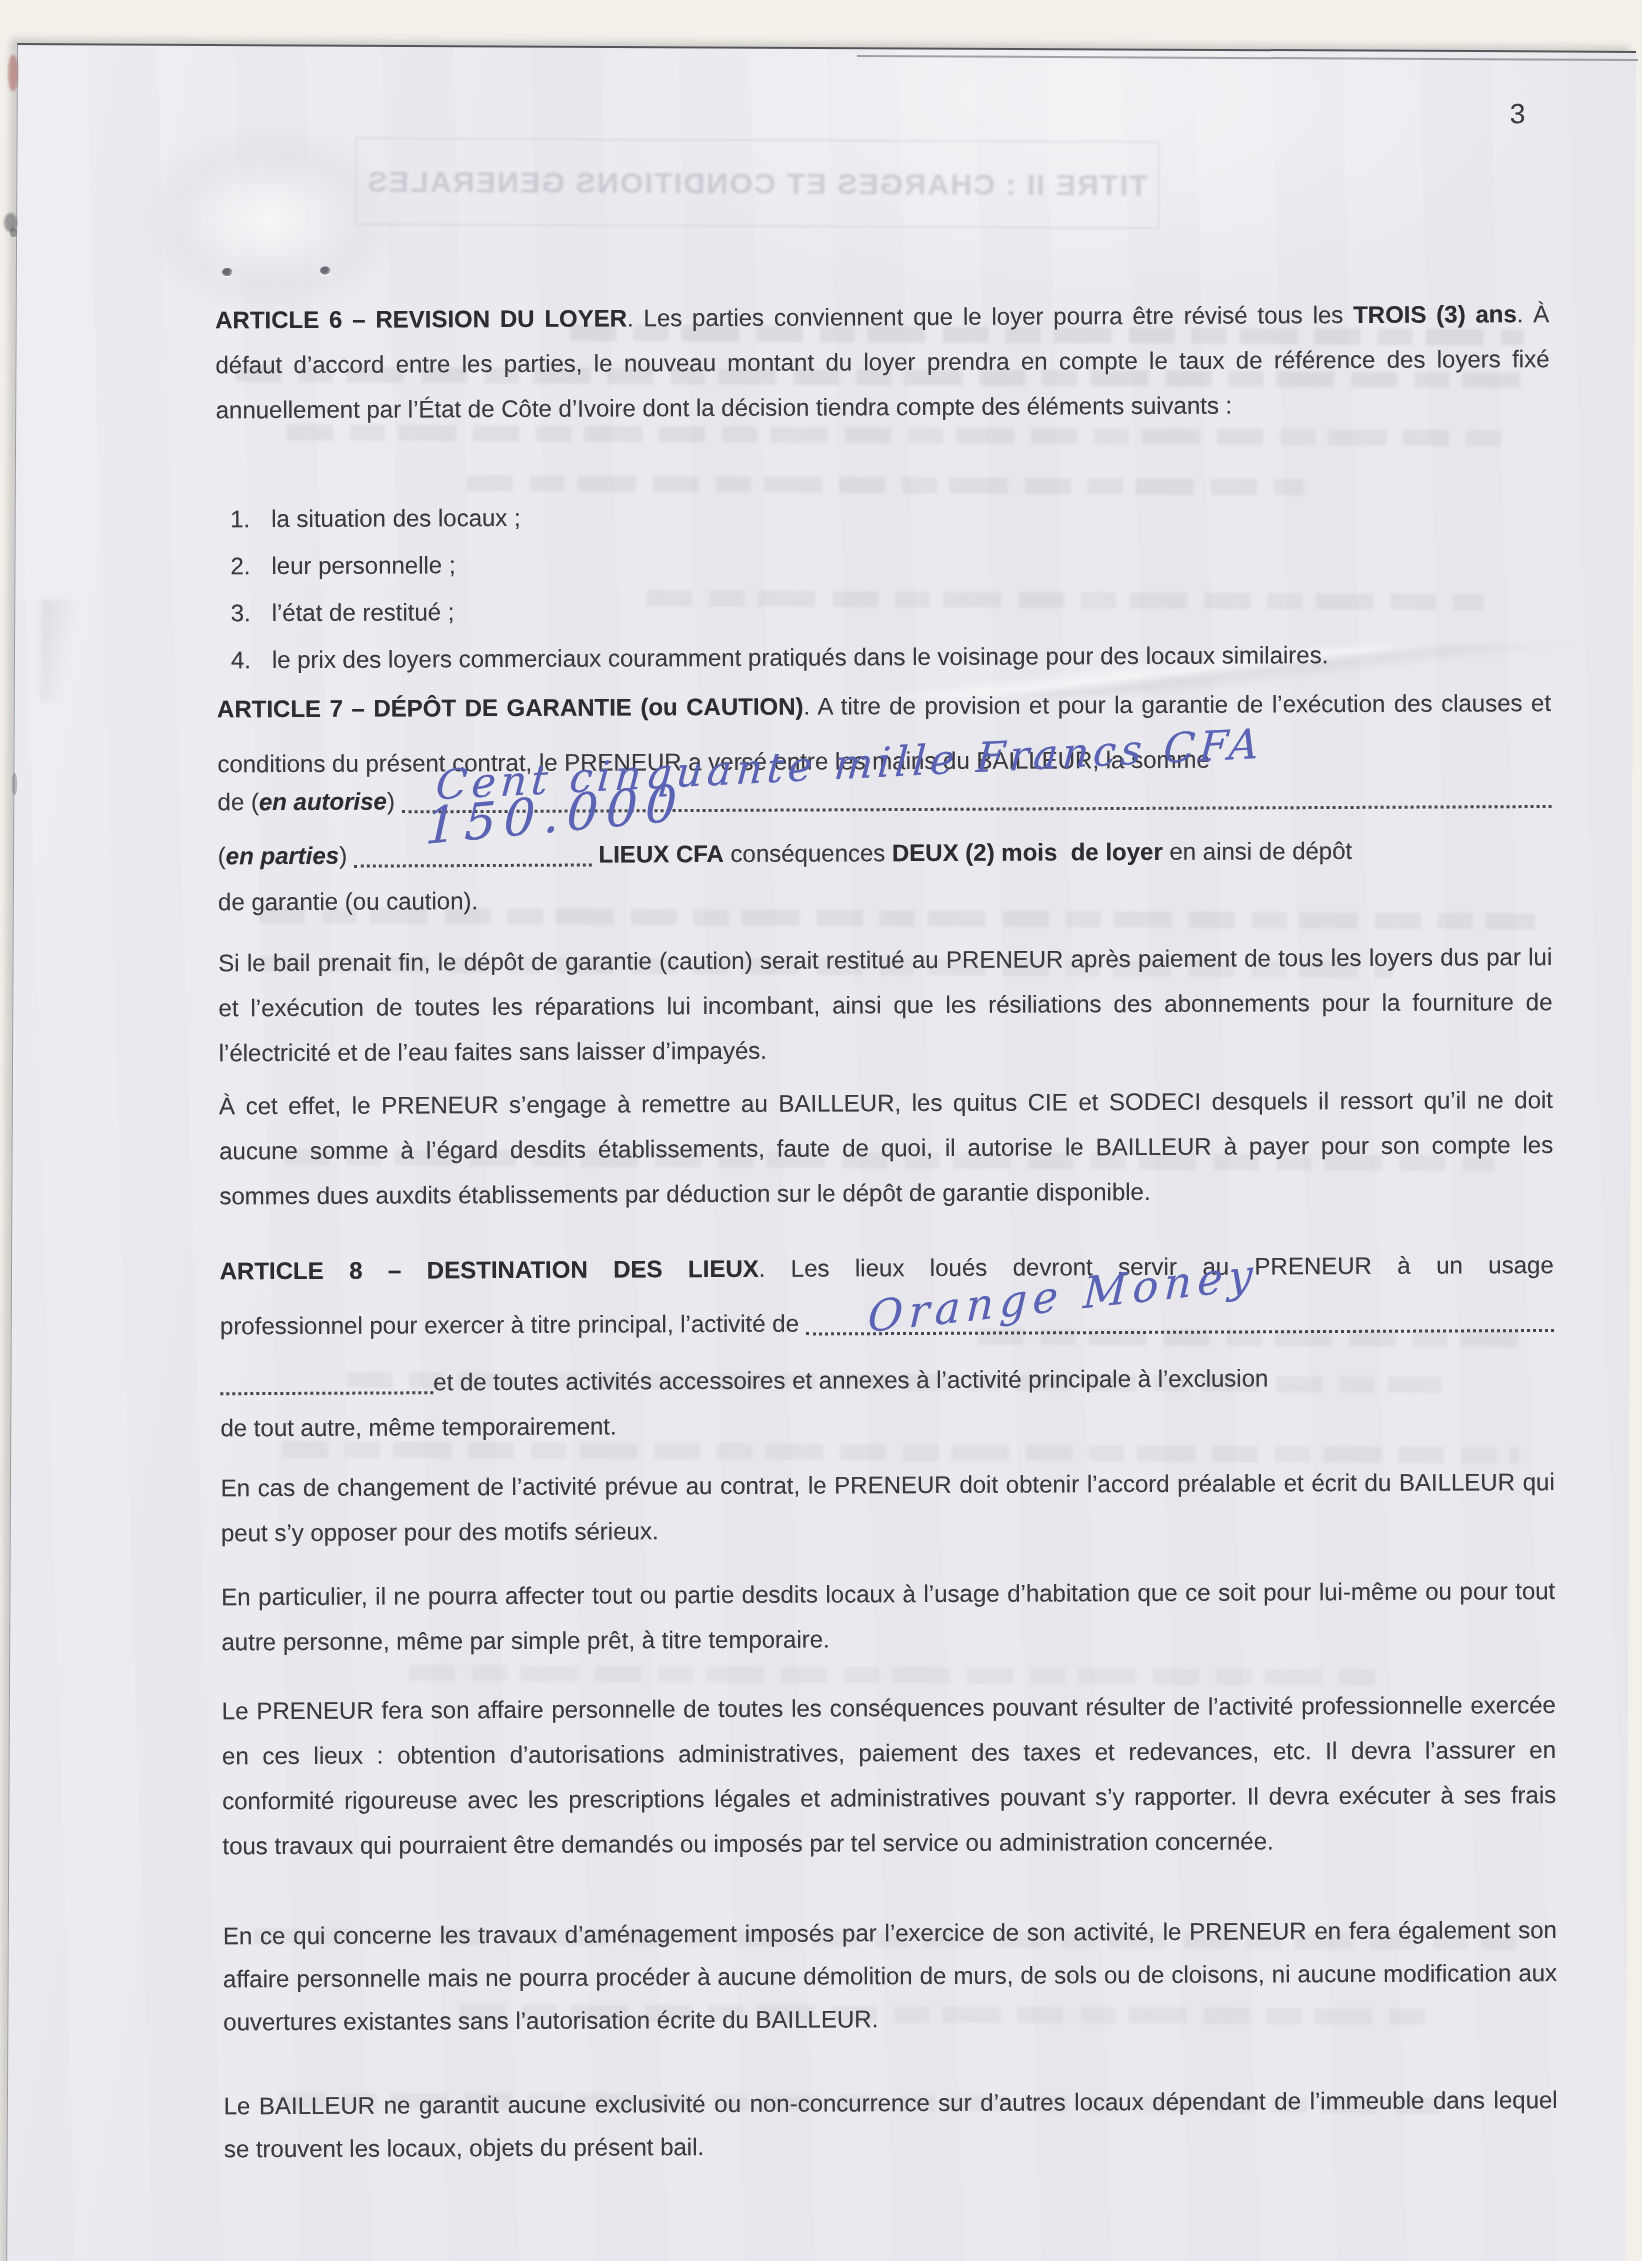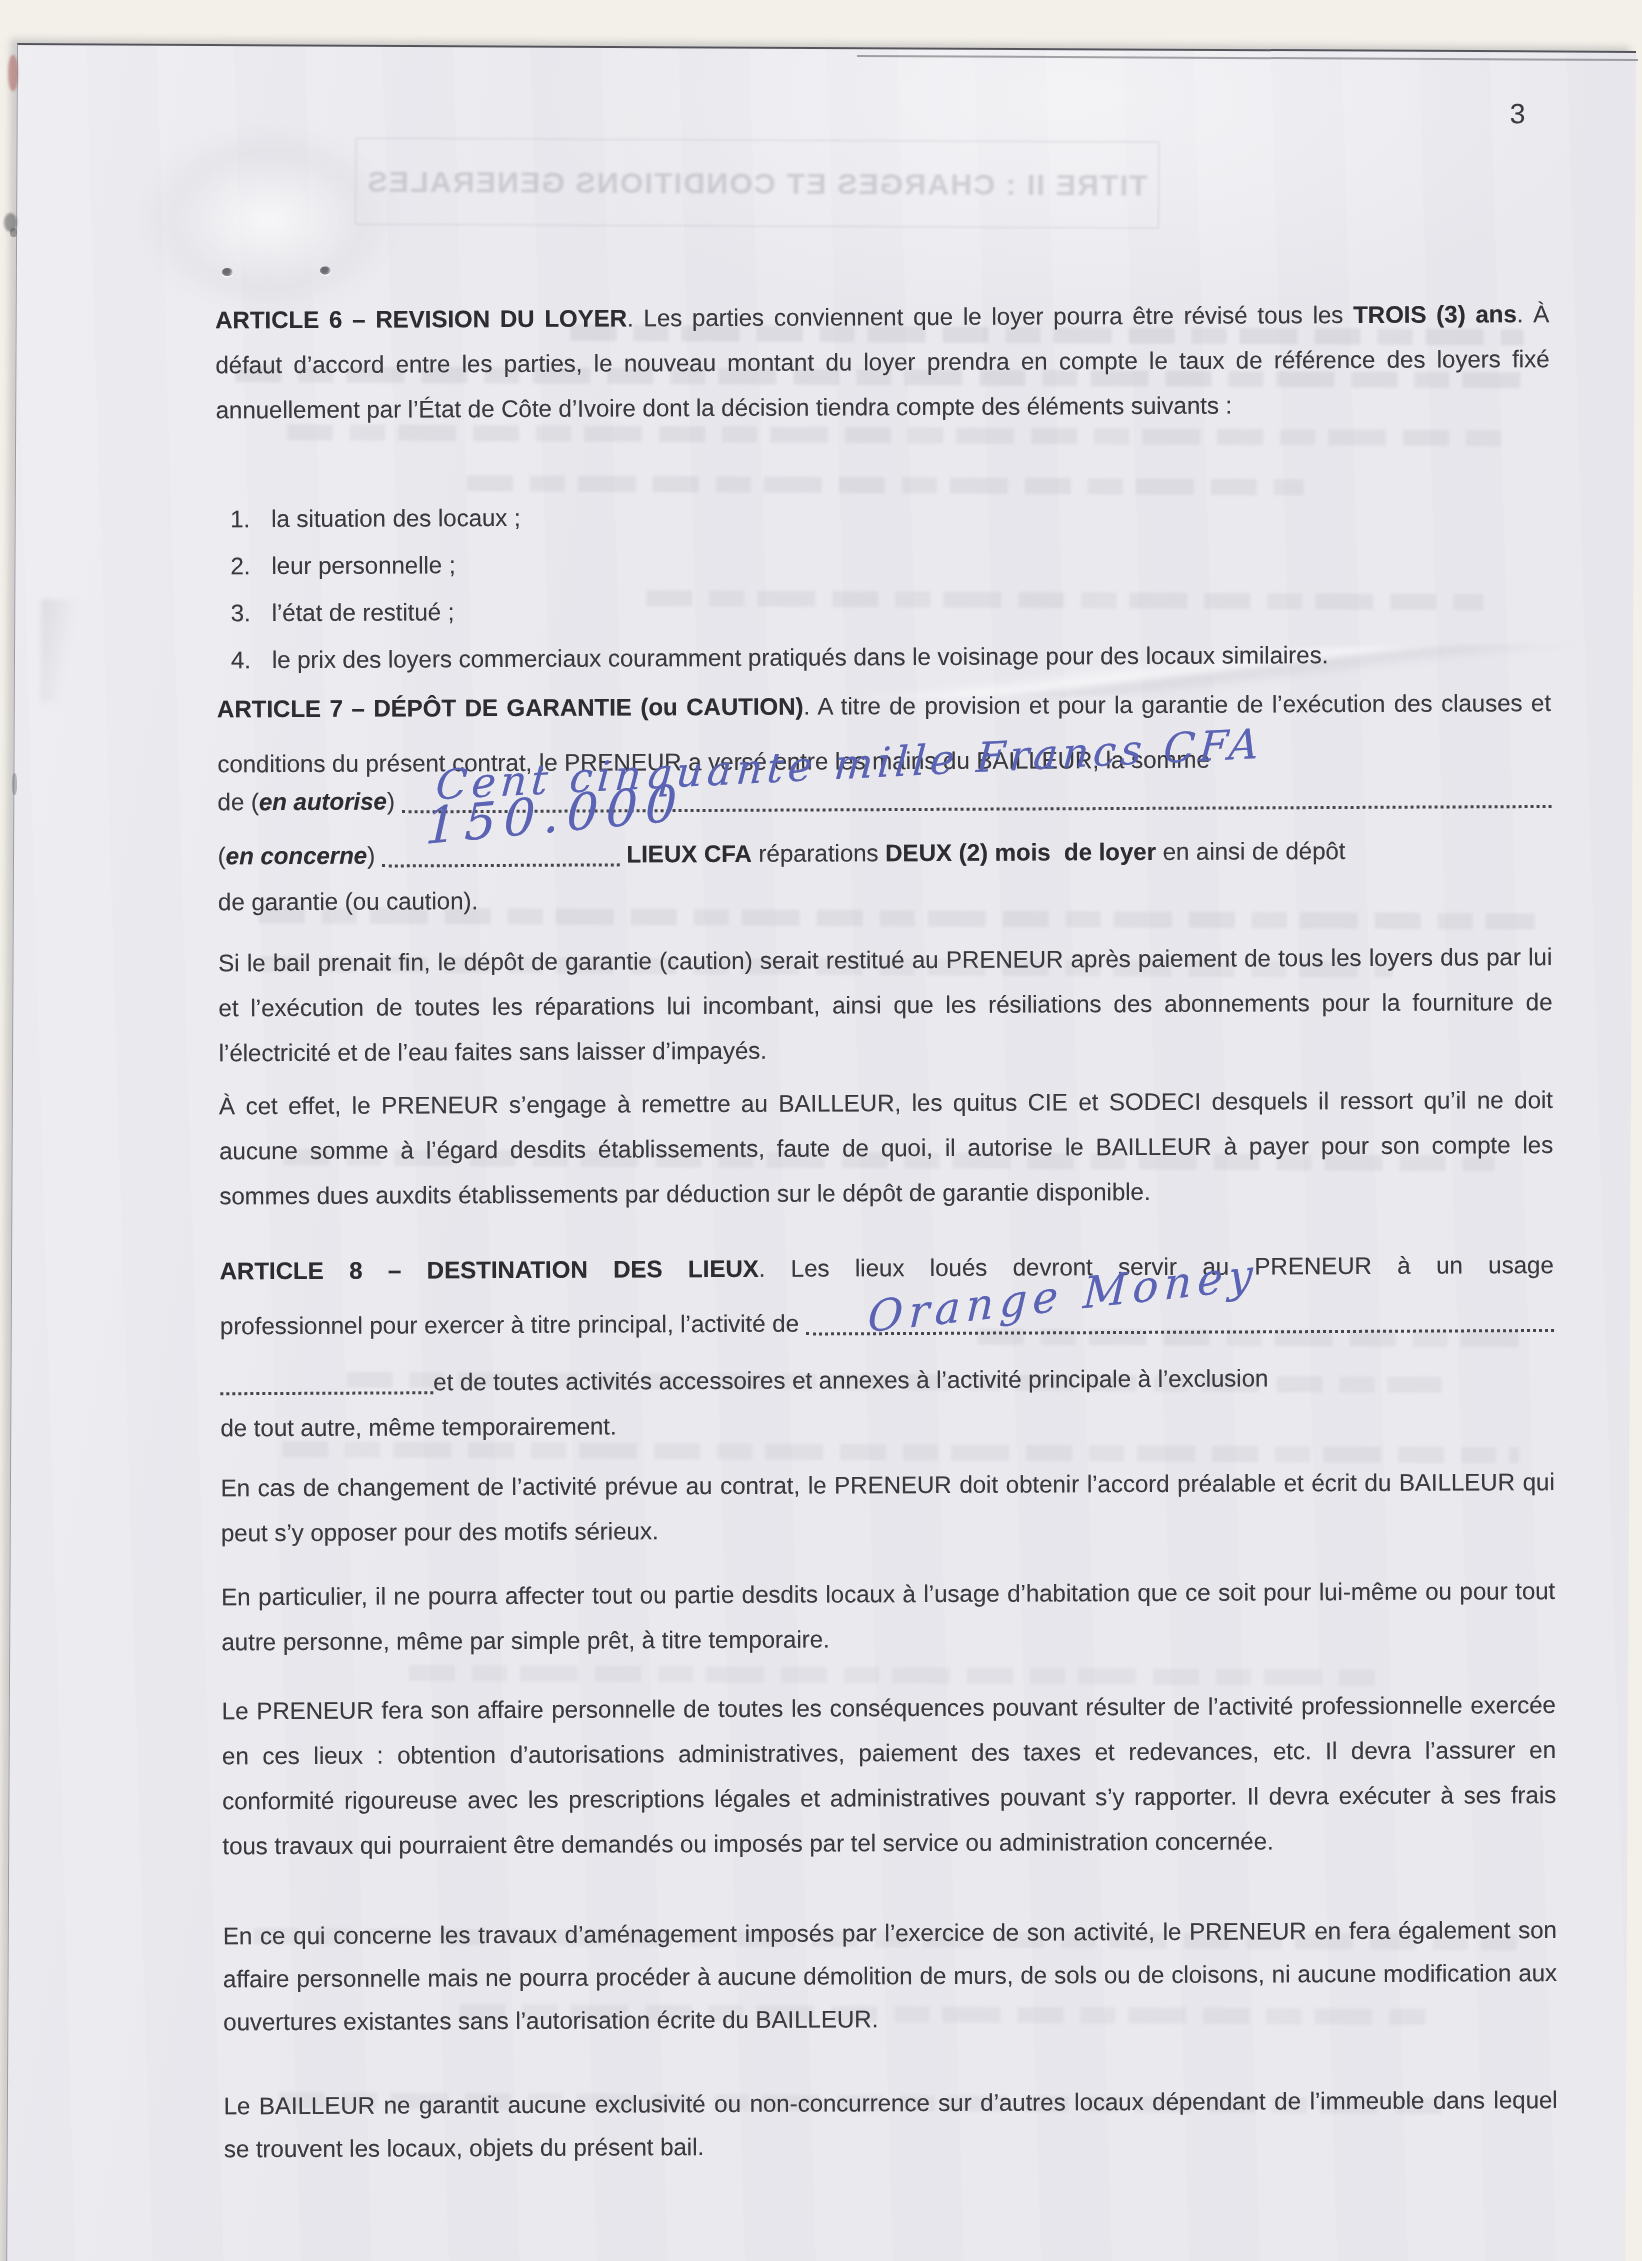--- a/index.html
+++ b/index.html
@@ -142,26 +142,26 @@
         </div>
       <div class="block" style="top:629px;line-height:55px"><span class="b">ARTICLE 7 – DÉPÔT DE GARANTIE (ou CAUTION)</span><span>. A titre de provision et pour la garantie de l’exécution des clauses et conditions du présent contrat, le PRENEUR a versé entre les mains du BAILLEUR, la somme</span></div>
       <div class="block fieldline" style="top:727px">
           <span>de (</span>
           <span class="bi">en autorise</span>
           <span>) </span>
           <span class="dotfill grow"></span>
         </div>
       <div class="block fieldline" style="top:781px">
           <span>(</span>
-          <span class="bi">en concerne</span>
+          <span class="bi">en parties</span>
           <span>) </span>
           <span class="dotfill" style="width: 238px;"></span>
           <span> </span>
           <span class="b">LIEUX CFA</span>
-          <span> réparations </span>
+          <span> conséquences </span>
           <span class="b">DEUX (2) mois  de loyer</span>
           <span> en ainsi de dépôt</span>
         </div>
       <div class="block" style="top:827px"><span>de garantie (ou caution).</span></div>
       <div class="block" style="top:888px"><span>Si le bail prenait fin, le dépôt de garantie (caution) serait restitué au PRENEUR après paiement de tous les loyers dus par lui et l’exécution de toutes les réparations lui incombant, ainsi que les résiliations des abonnements pour la fourniture de l’électricité et de l’eau faites sans laisser d’impayés.</span></div>
       <div class="block" style="top:1031px"><span>À cet effet, le PRENEUR s’engage à remettre au BAILLEUR, les quitus CIE et SODECI desquels il ressort qu’il ne doit aucune somme à l’égard desdits établissements, faute de quoi, il autorise le BAILLEUR à payer pour son compte les sommes dues auxdits établissements par déduction sur le dépôt de garantie disponible.</span></div>
       <div class="block jlast" style="top:1196px"><span class="b">ARTICLE 8 – DESTINATION DES LIEUX</span><span>. Les lieux loués devront servir au PRENEUR à un usage</span></div>
       <div class="block fieldline" style="top:1251px">
           <span>professionnel pour exercer à titre principal, l’activité de </span>
           <span class="dotfill grow"></span>

